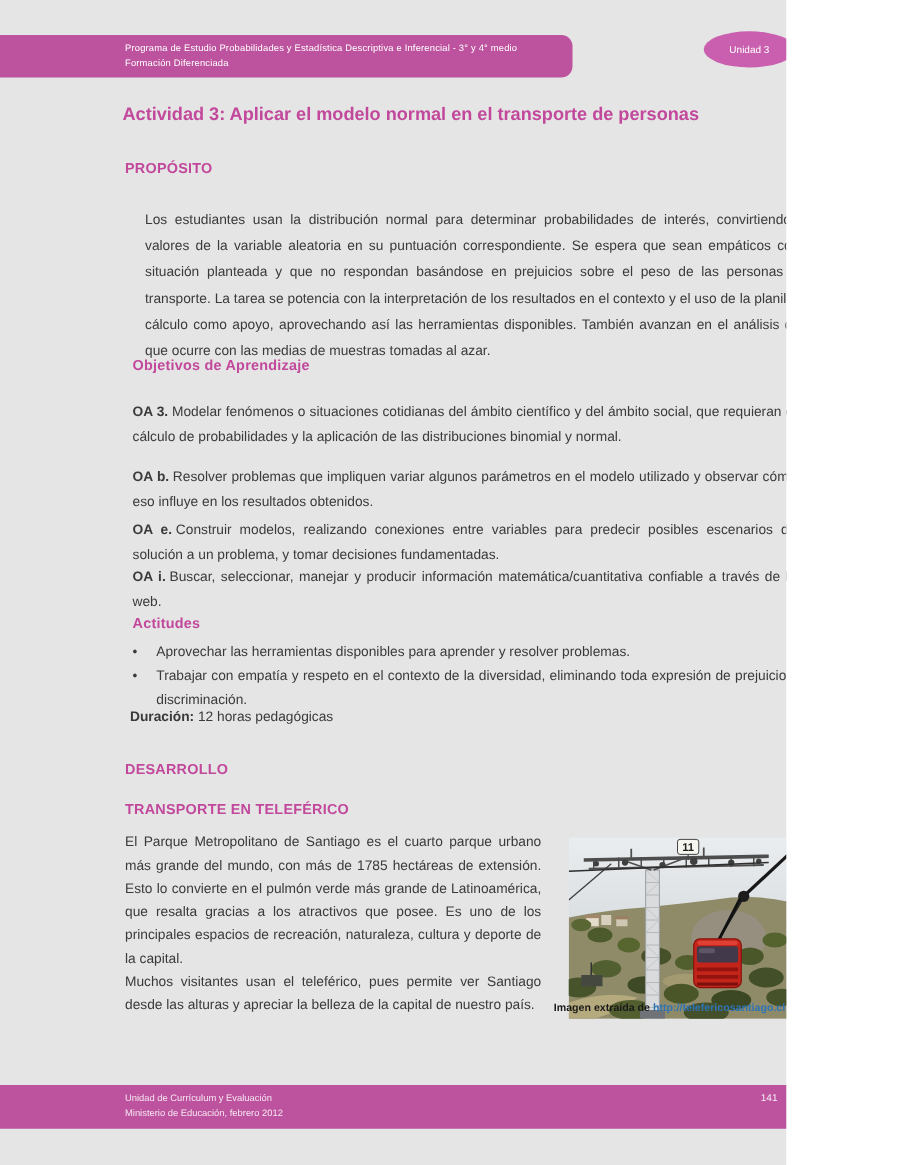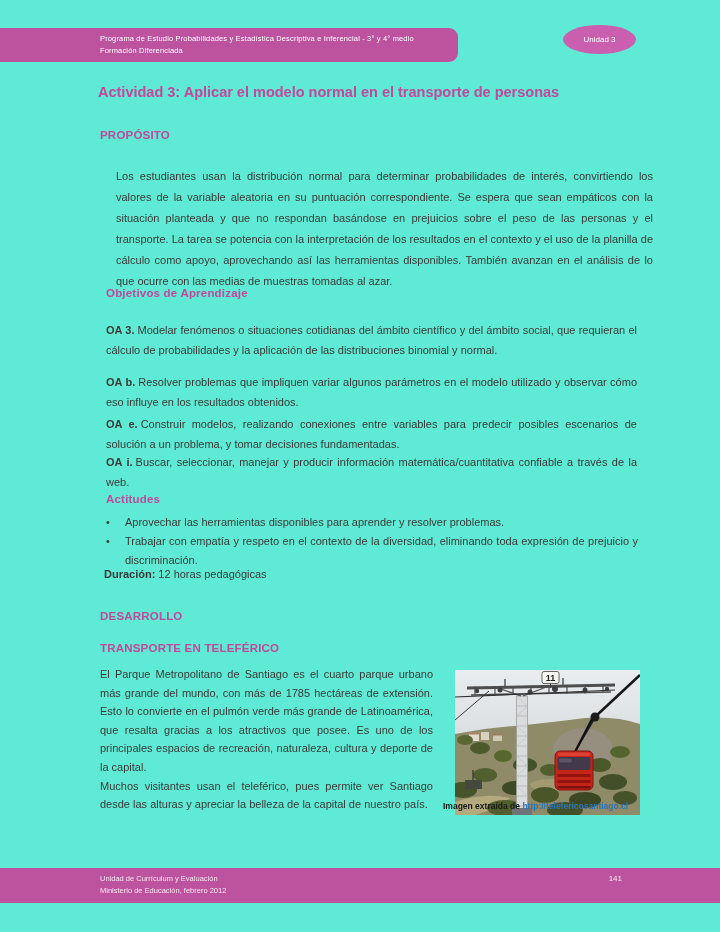--- a/index.html
+++ b/index.html
@@ -1,16 +1,16 @@
 <!DOCTYPE html>
 <html><head>
 <meta charset="utf-8">
 <style>
   html,body{margin:0;padding:0;background:#fff;}
-  .page{position:relative;width:720px;height:932px;background:#5eead4;overflow:hidden;
+  .page{position:relative;width:629px;height:932px;background:#e5e5e5;overflow:hidden;
         font-family:"Liberation Sans",sans-serif;color:#3a3a3a;}
 
   
   .header-bar{position:absolute;left:0;top:28px;width:458px;height:34px;background:#bd539e;
               border-radius:0 9px 9px 0;box-sizing:border-box;padding:5px 8px 0 100px;color:#fff;}
   .hb-line{font-size:7.5px;line-height:11.5px;letter-spacing:.15px;white-space:nowrap;}
   .unit-badge{position:absolute;left:563px;top:25px;width:73px;height:29px;background:#c95fae;
               border-radius:50%;color:#fff;font-size:8px;display:flex;align-items:center;justify-content:center;}
 
   .title{position:absolute;left:98px;top:84px;width:560px;margin:0;font-size:14.5px;font-weight:bold;color:#c2489c;}

